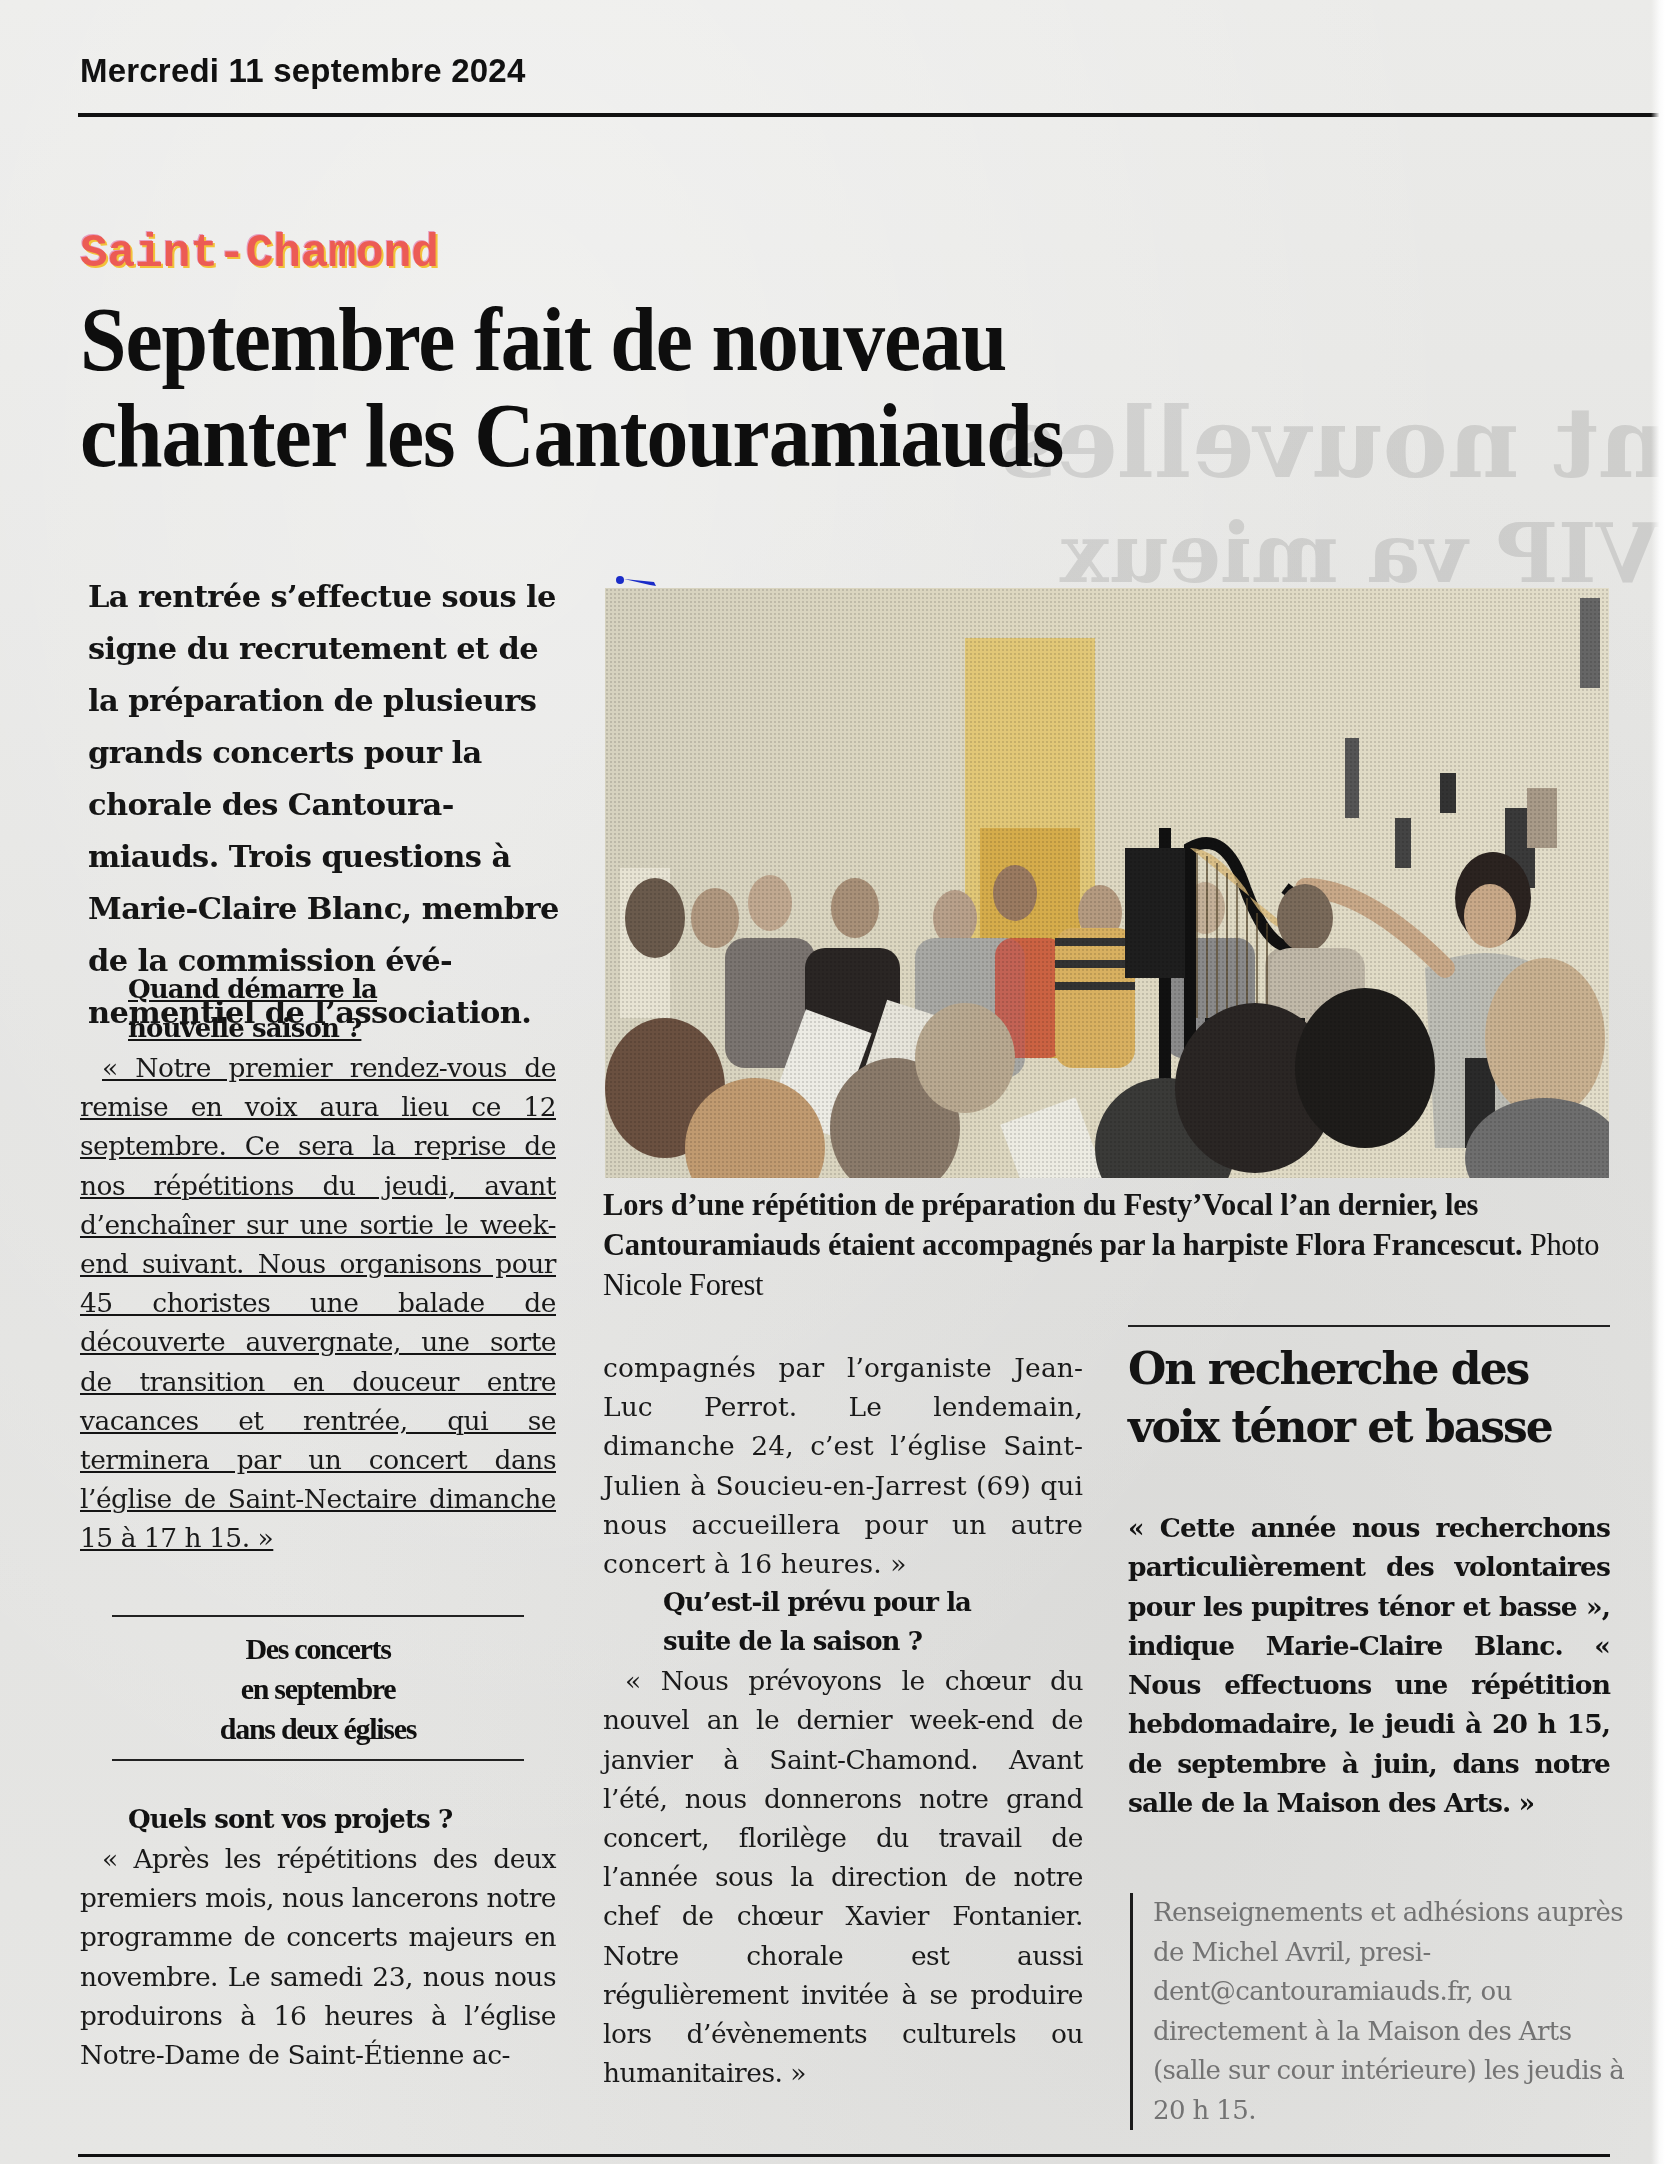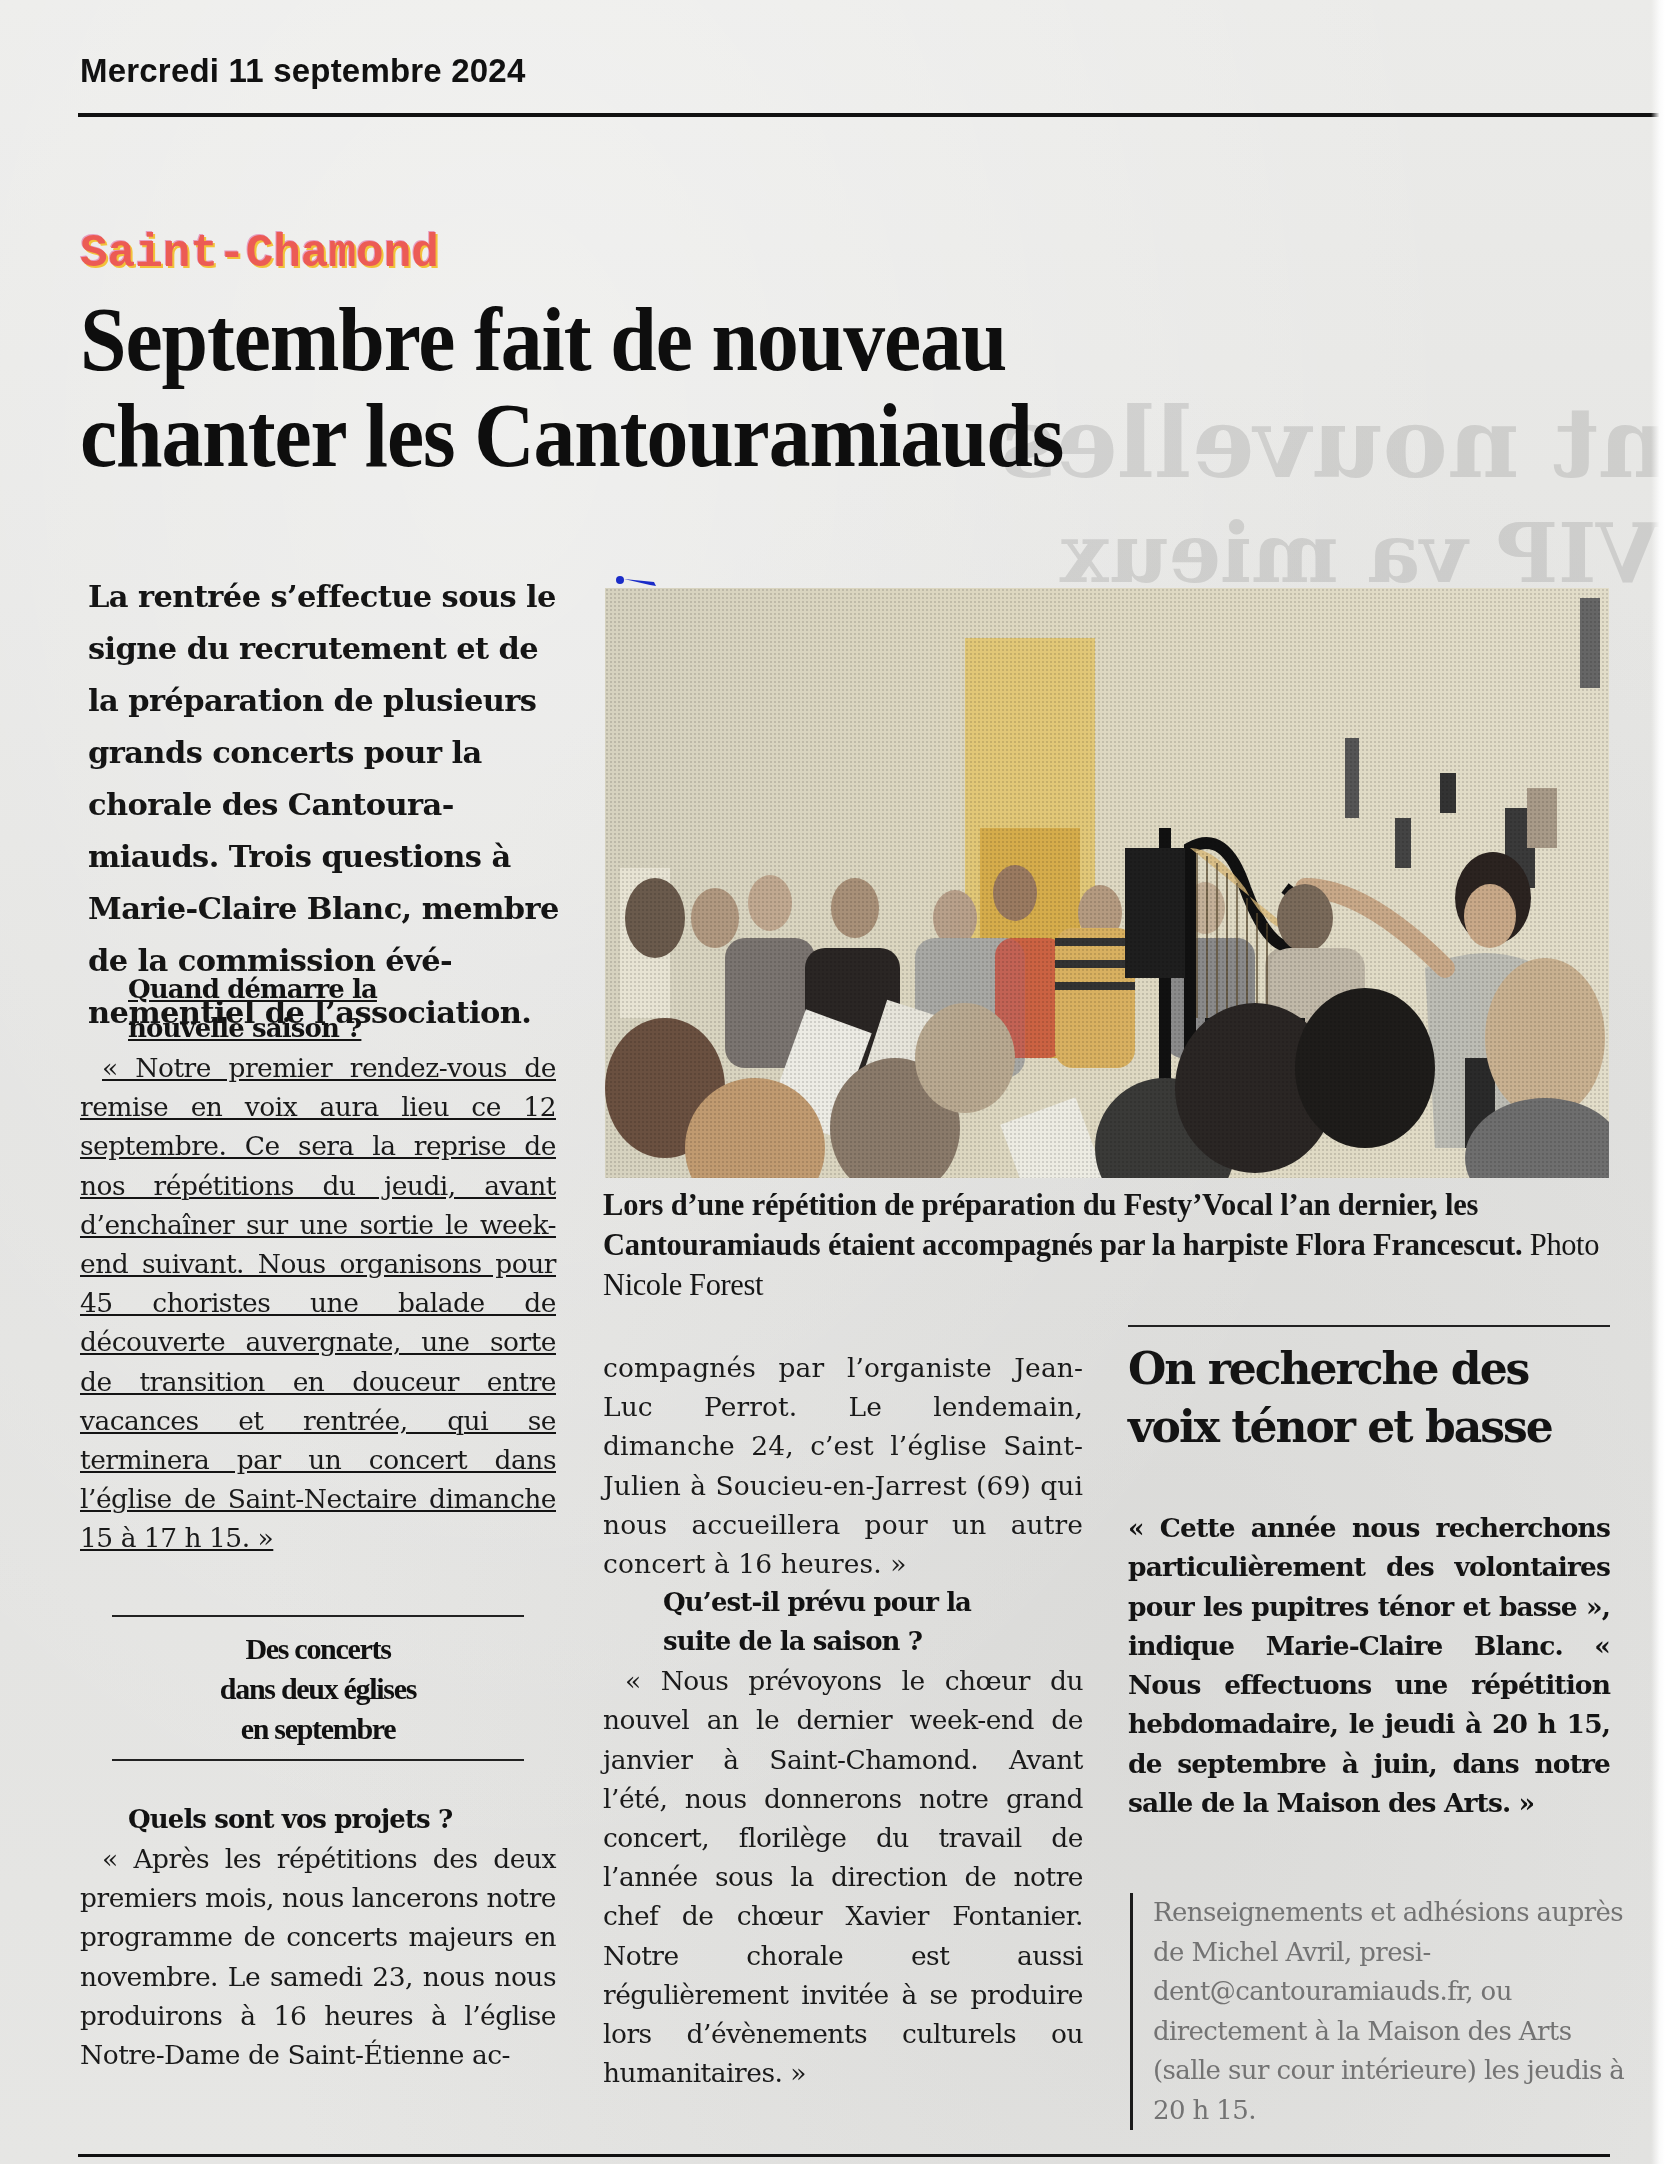--- a/index.html
+++ b/index.html
@@ -132,22 +132,22 @@
 
 <div class="col col-left" style="top:970px;text-decoration:underline;">
   <div class="q" style="padding-left:48px; padding-right:120px;">Quand démarre la nouvelle saison ?</div>
   <div class="body">« Notre premier rendez-vous de remise en voix aura lieu ce 12 septembre. Ce sera la reprise de nos répétitions du jeudi, avant d’enchaîner sur une sortie le week-end suivant. Nous orga­nisons pour 45 choristes une ba­lade de découverte auvergnate, une sorte de transition en dou­ceur entre vacances et rentrée, qui se terminera par un concert dans l’église de Saint-Nectaire dimanche 15 à 17 h 15. »</div>
 </div>
 
 <div class="col col-left" style="top:1615px; left:112px; width:412px;">
   <div class="section-rule"></div>
   <div class="section-head" style="padding:12px 0 10px;">
     <div>Des concerts</div>
+    <div>en septembre</div>
     <div>dans deux églises</div>
-    <div>en septembre</div>
   </div>
   <div class="section-rule"></div>
 </div>
 
 <div class="col col-left" style="top:1800px;">
   <div class="q">Quels sont vos projets ?</div>
   <div class="body">« Après les répétitions des deux premiers mois, nous lan­cerons notre programme de concerts majeurs en novembre. Le samedi 23, nous nous pro­duirons à 16 heures à l’église No­tre-Dame de Saint-Étienne ac-</div>
 </div>
 
 <div class="abs photo-marker">

